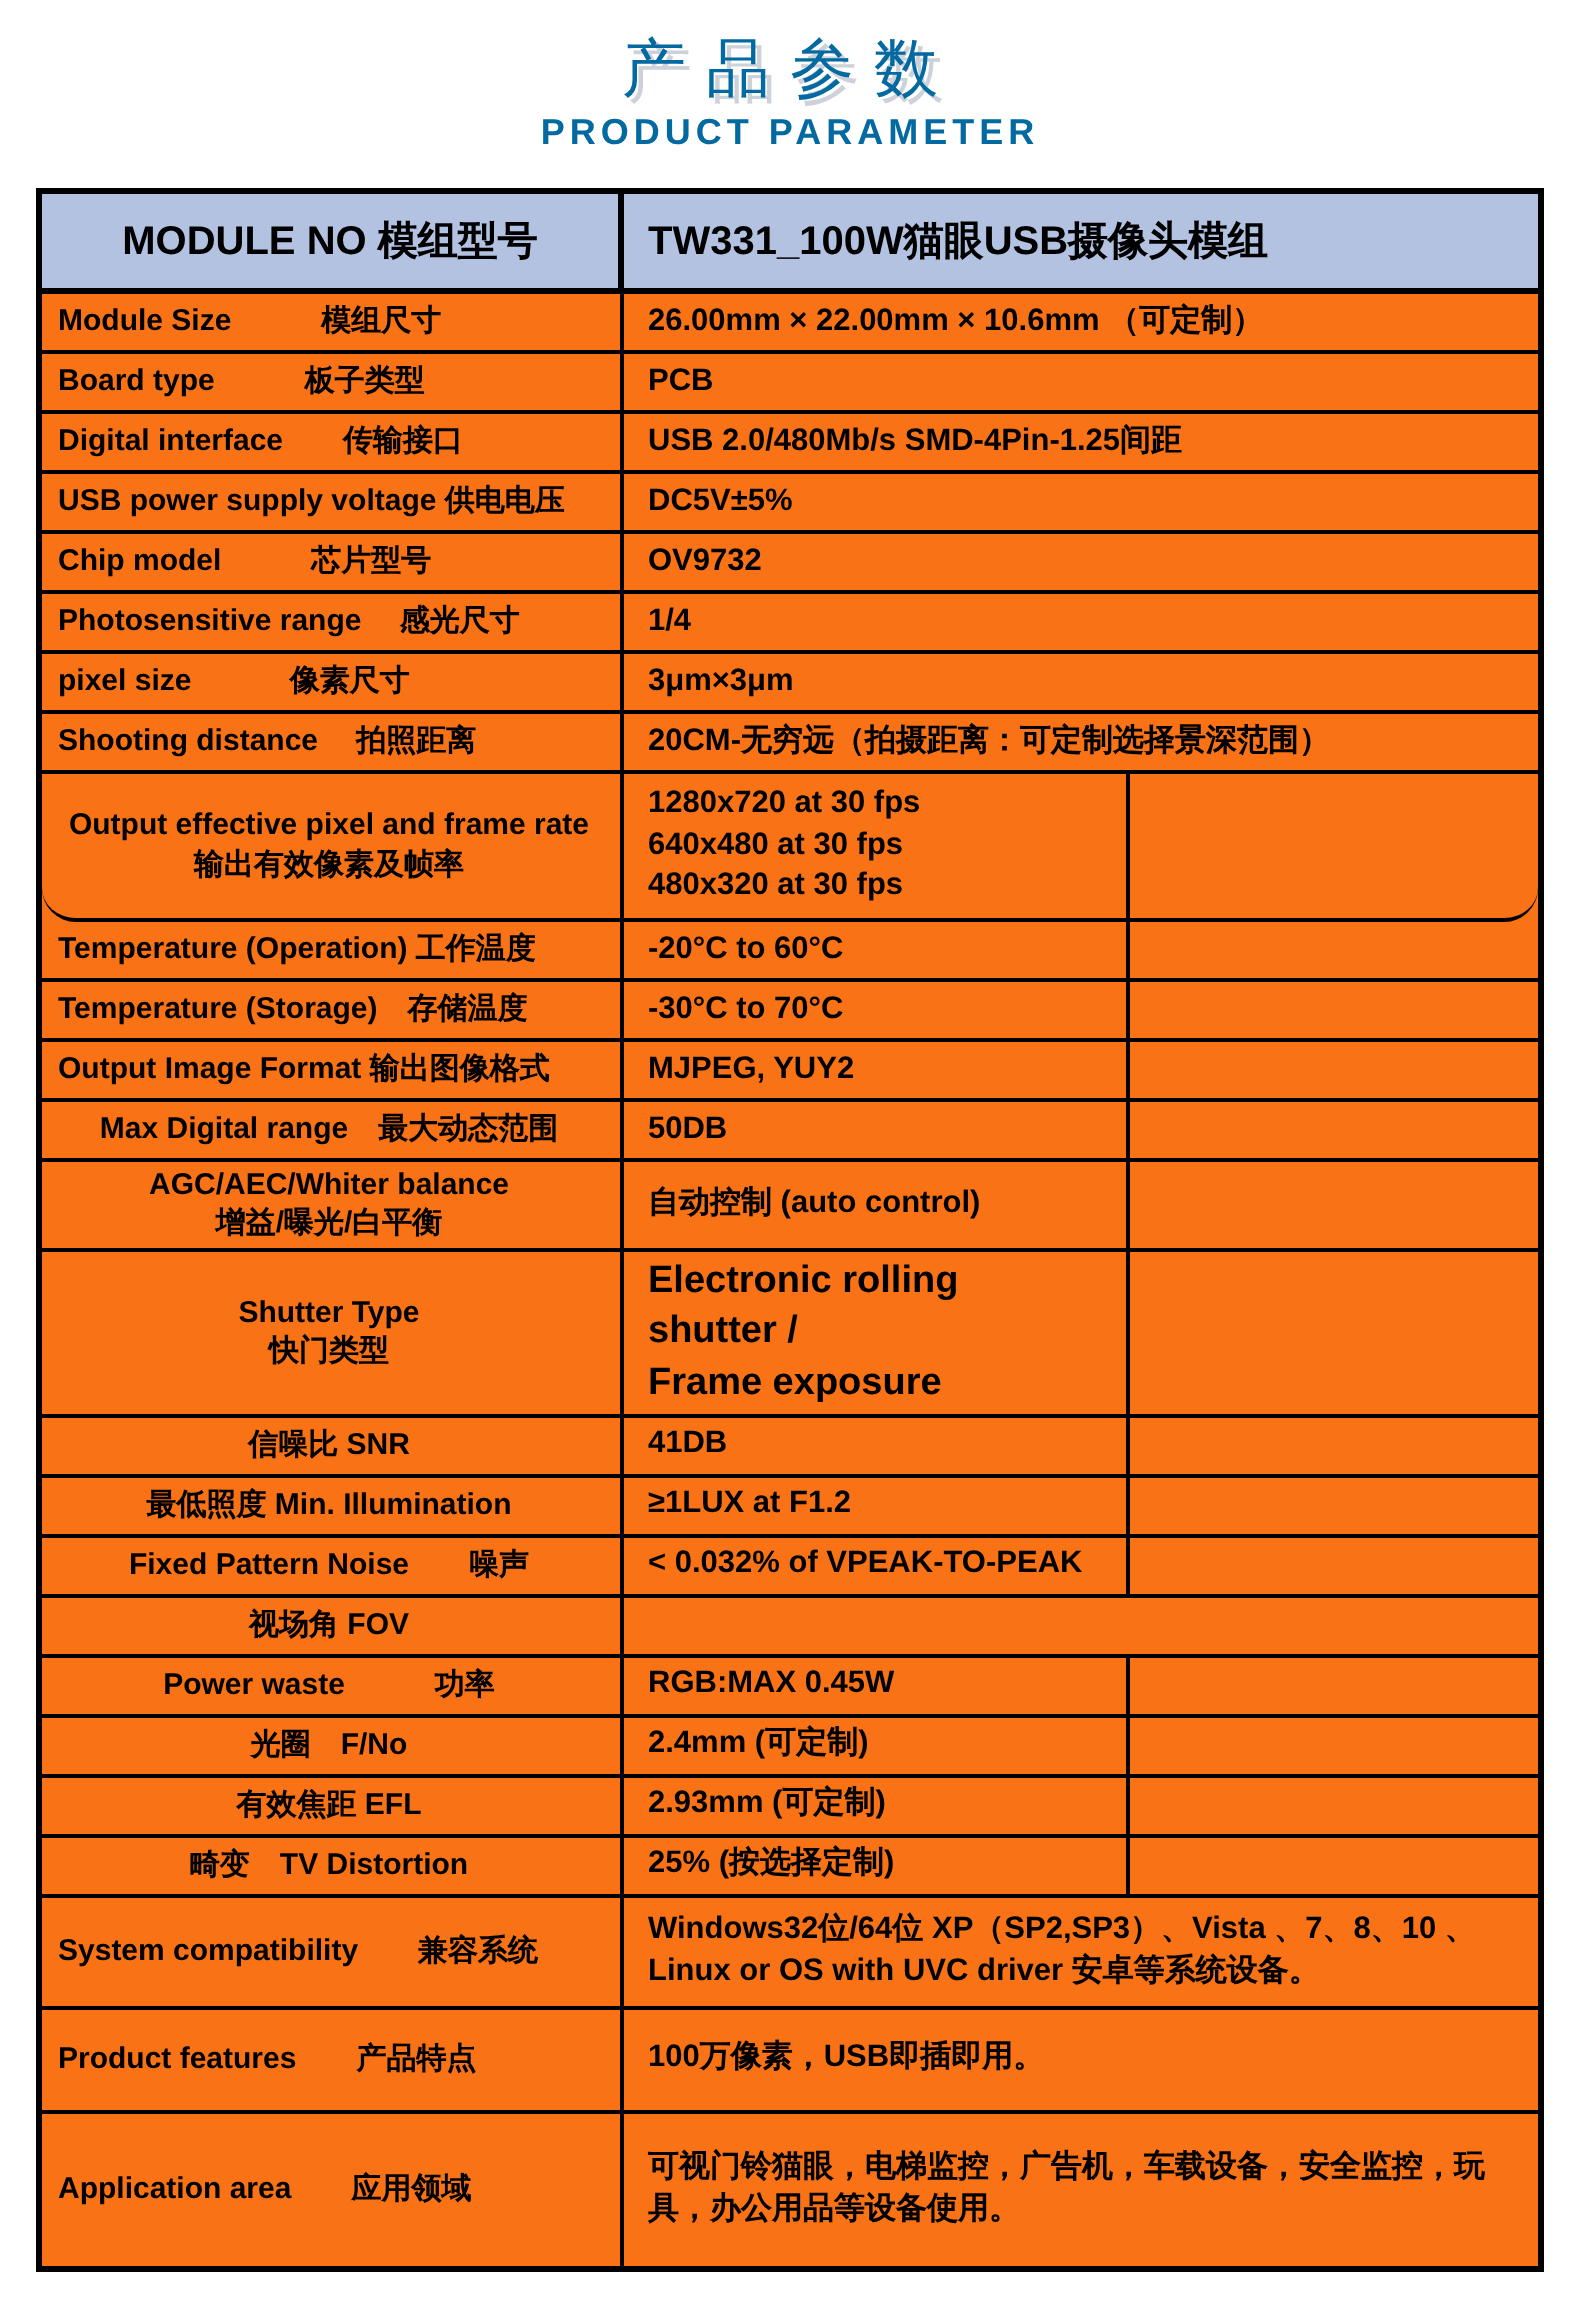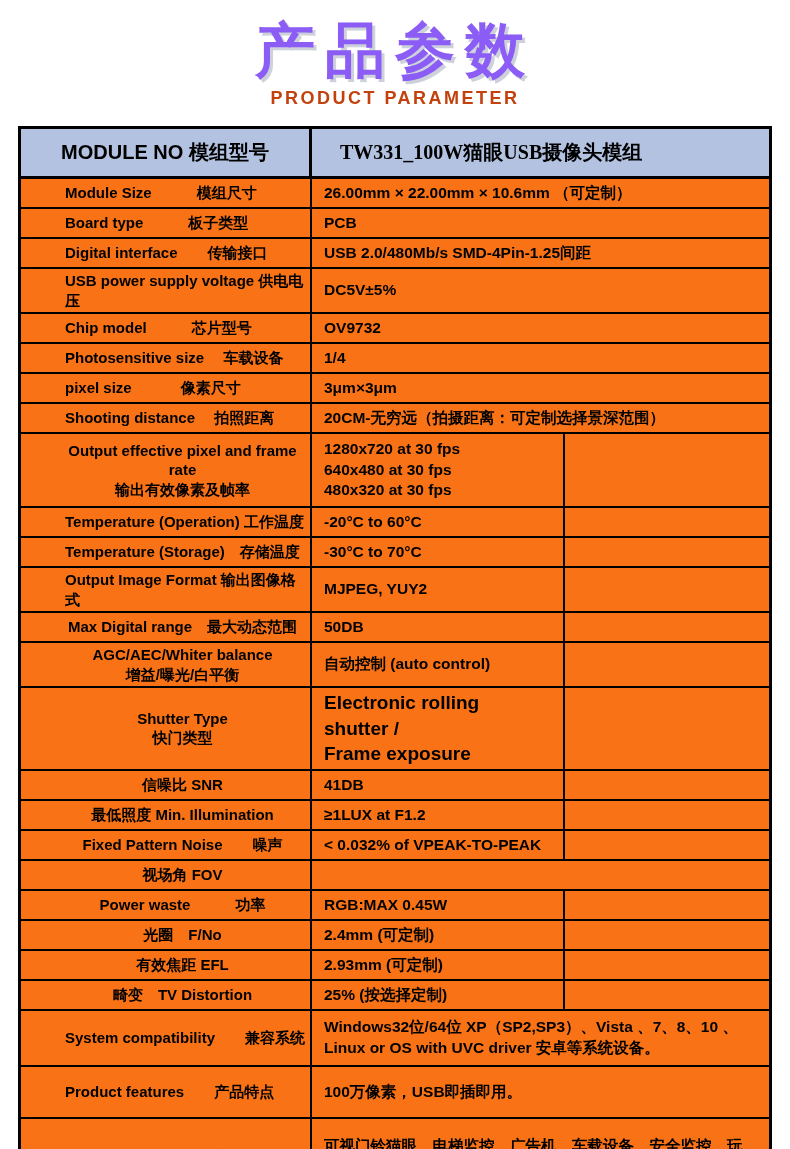--- a/index.html
+++ b/index.html
@@ -4,59 +4,58 @@
 <style>
   html,body { margin:0; padding:0; background:#ffffff; }
   body {
     width:790px; height:1149px; overflow:hidden;
     font-family:"Liberation Sans","DejaVu Sans",sans-serif;
     color:#000;
     -webkit-font-smoothing:antialiased;
   }
   .title-block { text-align:center; padding-top:16px; }
   .title-zh {
-    font-size:60px; font-weight:700; color:#8b5cf6;
+    font-size:32px; font-weight:400; color:#0369a1;
     letter-spacing:10px; line-height:1.15;
     text-shadow:3px 3px 0 #cdd2da;
   }
   .title-en {
-    font-size:18px; font-weight:600; color:#c2410c;
+    font-size:18px; font-weight:600; color:#0369a1;
     letter-spacing:2.5px; margin-top:3px;
   }
 
   .spec-table {
     margin:17px 0 0 18px;
     width:748px;
     border:3px solid #000;
     background:#f97316;
   }
 
   .t-header {
     display:grid; grid-template-columns:291px 1fr;
     background:#b3c2e1;
     border-bottom:3px solid #000;
     min-height:47px;
     font-size:20px; font-weight:700;
   }
   .t-header .hcell { display:flex; align-items:center; }
   .hcell-label { justify-content:center; border-right:3px solid #000; text-align:center; }
-  .hcell-value { padding-left:28px;font-family:Liberation Serif, serif; }
+  .hcell-value { padding-left:12px; }
 
   .row { display:grid; border-bottom:2px solid #000; min-height:28px; }
   .row:last-child { border-bottom:none; }
   .row.cols2 { grid-template-columns:291px 1fr; }
   .row.cols3 { grid-template-columns:291px 253px 1fr; }
 
   .cell { display:flex; align-items:center; padding:2px 0; }
   .cell-label {
     border-right:2px solid #000;
     font-weight:700; font-size:15px; line-height:1.3;
     padding-left:8px; padding-right:4px;
     white-space:pre-line;
-    margin-left:36px;
   }
   .row.lab-center .cell-label {
     justify-content:center; text-align:center; padding-left:2px;
   }
   .cell-value {
     padding-left:12px; padding-right:18px;
     font-weight:600; font-size:15.5px; line-height:1.32;
     white-space:pre-line;
   }
   .row.cols3 .cell-value { border-right:2px solid #000; }
@@ -100,38 +99,38 @@
 
   </div>
 
   <div class="row cols2 lab-left">
     <div class="cell cell-label">Chip model　　　芯片型号</div>
     <div class="cell cell-value">OV9732</div>
 
   </div>
 
   <div class="row cols2 lab-left">
-    <div class="cell cell-label">Photosensitive size　 车载设备</div>
+    <div class="cell cell-label">Photosensitive range　 感光尺寸</div>
     <div class="cell cell-value">1/4</div>
 
   </div>
 
   <div class="row cols2 lab-left">
     <div class="cell cell-label">pixel size　　　 像素尺寸</div>
     <div class="cell cell-value">3μm×3μm</div>
 
   </div>
 
   <div class="row cols2 lab-left">
     <div class="cell cell-label">Shooting distance　 拍照距离</div>
     <div class="cell cell-value">20CM-无穷远（拍摄距离：可定制选择景深范围）</div>
 
   </div>
 
-  <div class="row cols3 lab-center" style="min-height: 72px;">
+  <div class="row cols3 lab-center" style="min-height: 72px; border-radius: 17px;">
     <div class="cell cell-label">Output effective pixel and frame rate
 输出有效像素及帧率</div>
     <div class="cell cell-value">1280x720 at 30 fps
 640x480 at 30 fps
 480x320 at 30 fps</div>
     <div class="cell cell-extra"></div>
   </div>
 
   <div class="row cols3 lab-left">
     <div class="cell cell-label">Temperature (Operation)  工作温度</div>

